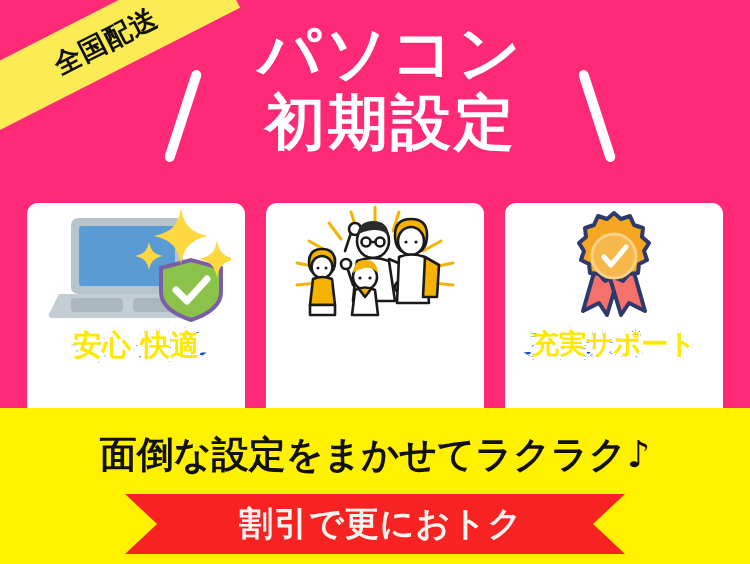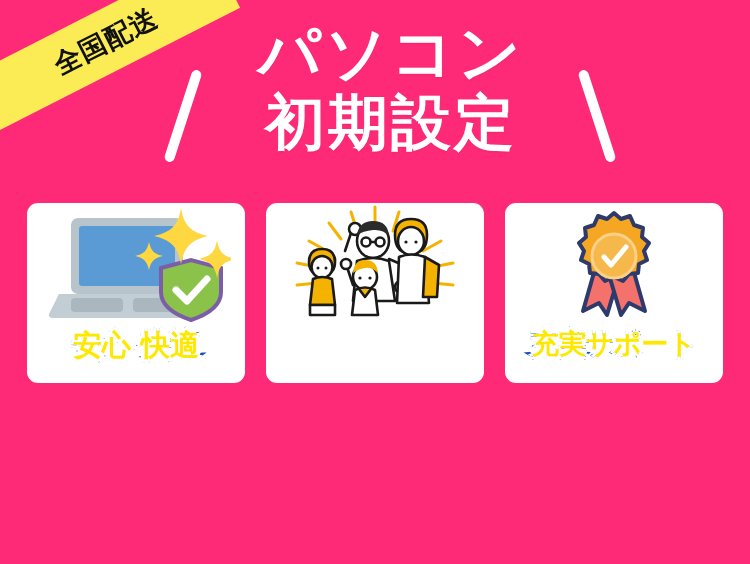--- a/index.html
+++ b/index.html
@@ -101,21 +101,21 @@
     width: 750px;
     height: 182px;
     display: flex;
     justify-content: space-between;
     padding: 0 27px;
     box-sizing: border-box;
     z-index: 4;
   }
   .card {
     width: 218px;
-    height: 180px;
+    height: 221px;
     background: #ffffff;
     border-radius: 11px;
     position: relative;
     display: flex;
     flex-direction: column;
     align-items: center;
     justify-content: flex-start;
     overflow: hidden;
   }
   .card-art {
@@ -328,14 +328,24 @@
             <circle cx="49" cy="45" r="22" fill="none" stroke="#fbd089" stroke-width="3"></circle>
             <path d="M39 46 L46 54 L61 36" fill="none" stroke="#ffffff" stroke-width="5" stroke-linecap="round" stroke-linejoin="round"></path>
           </g>
         </svg>
       </div>
       <div class="card-label card-label-3">充実サポート</div>
     </div>
 
   </div>
 
+  <div class="bottom">
+    <div class="tagline">面倒な設定をまかせてラクラク♪</div>
+
+    <div class="ribbon-wrap">
+      <div class="ribbon">
+        <span class="ribbon-label">割引で更におトク</span>
+      </div>
+      <div class="ribbon-right-notch"></div>
+    </div>
+  </div>
 
 </div>
 
 </body></html>

